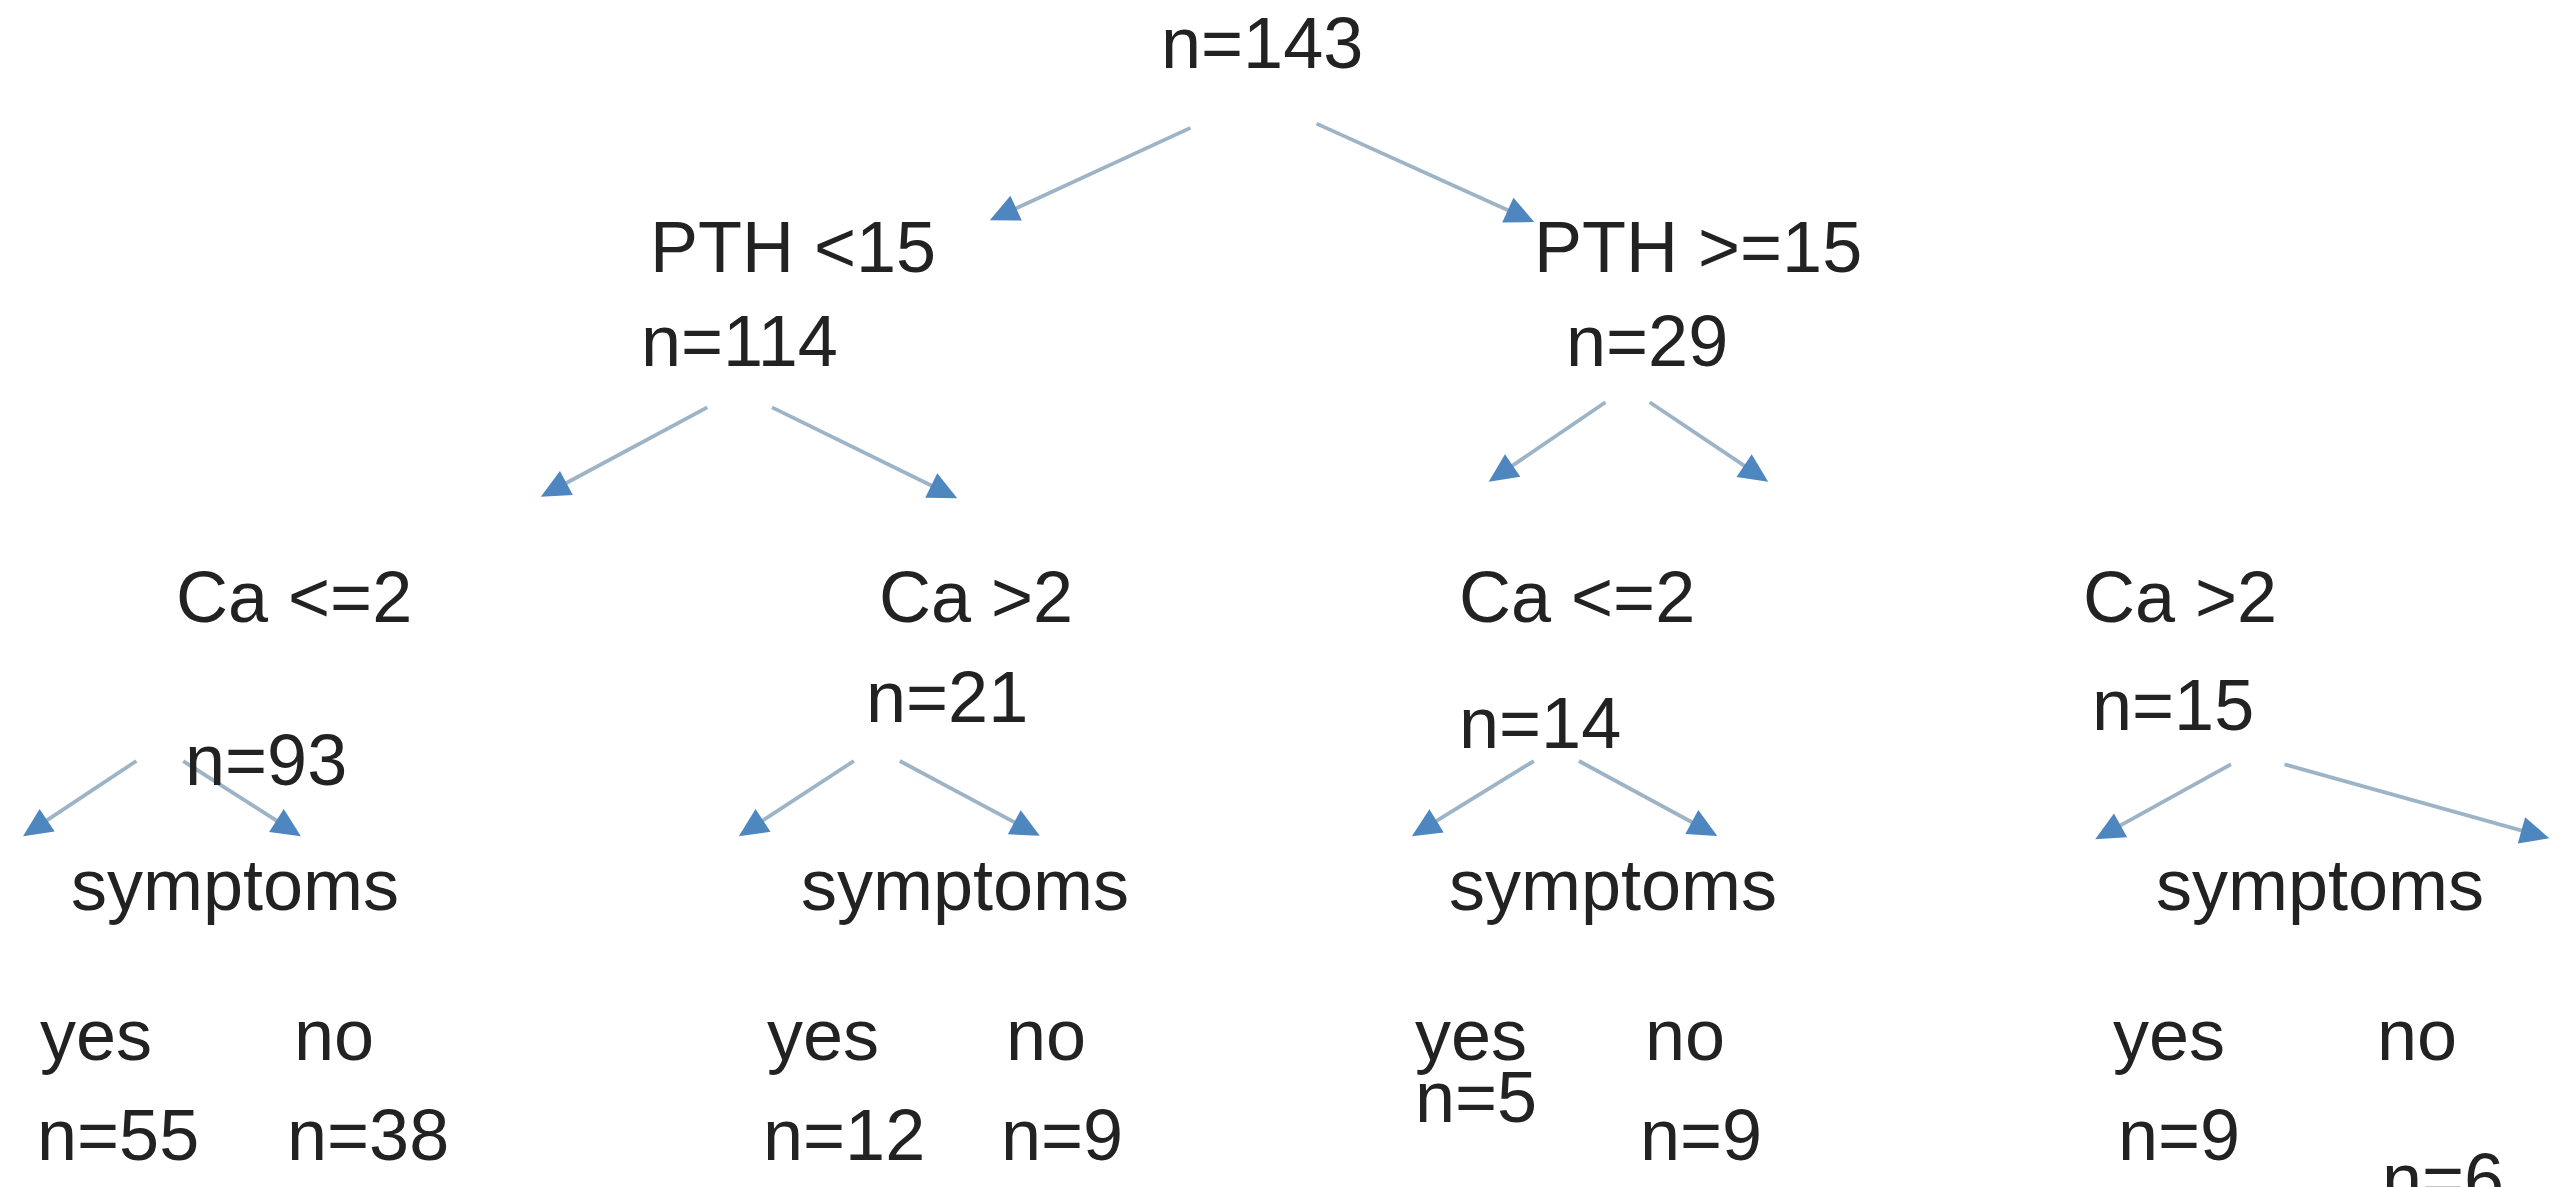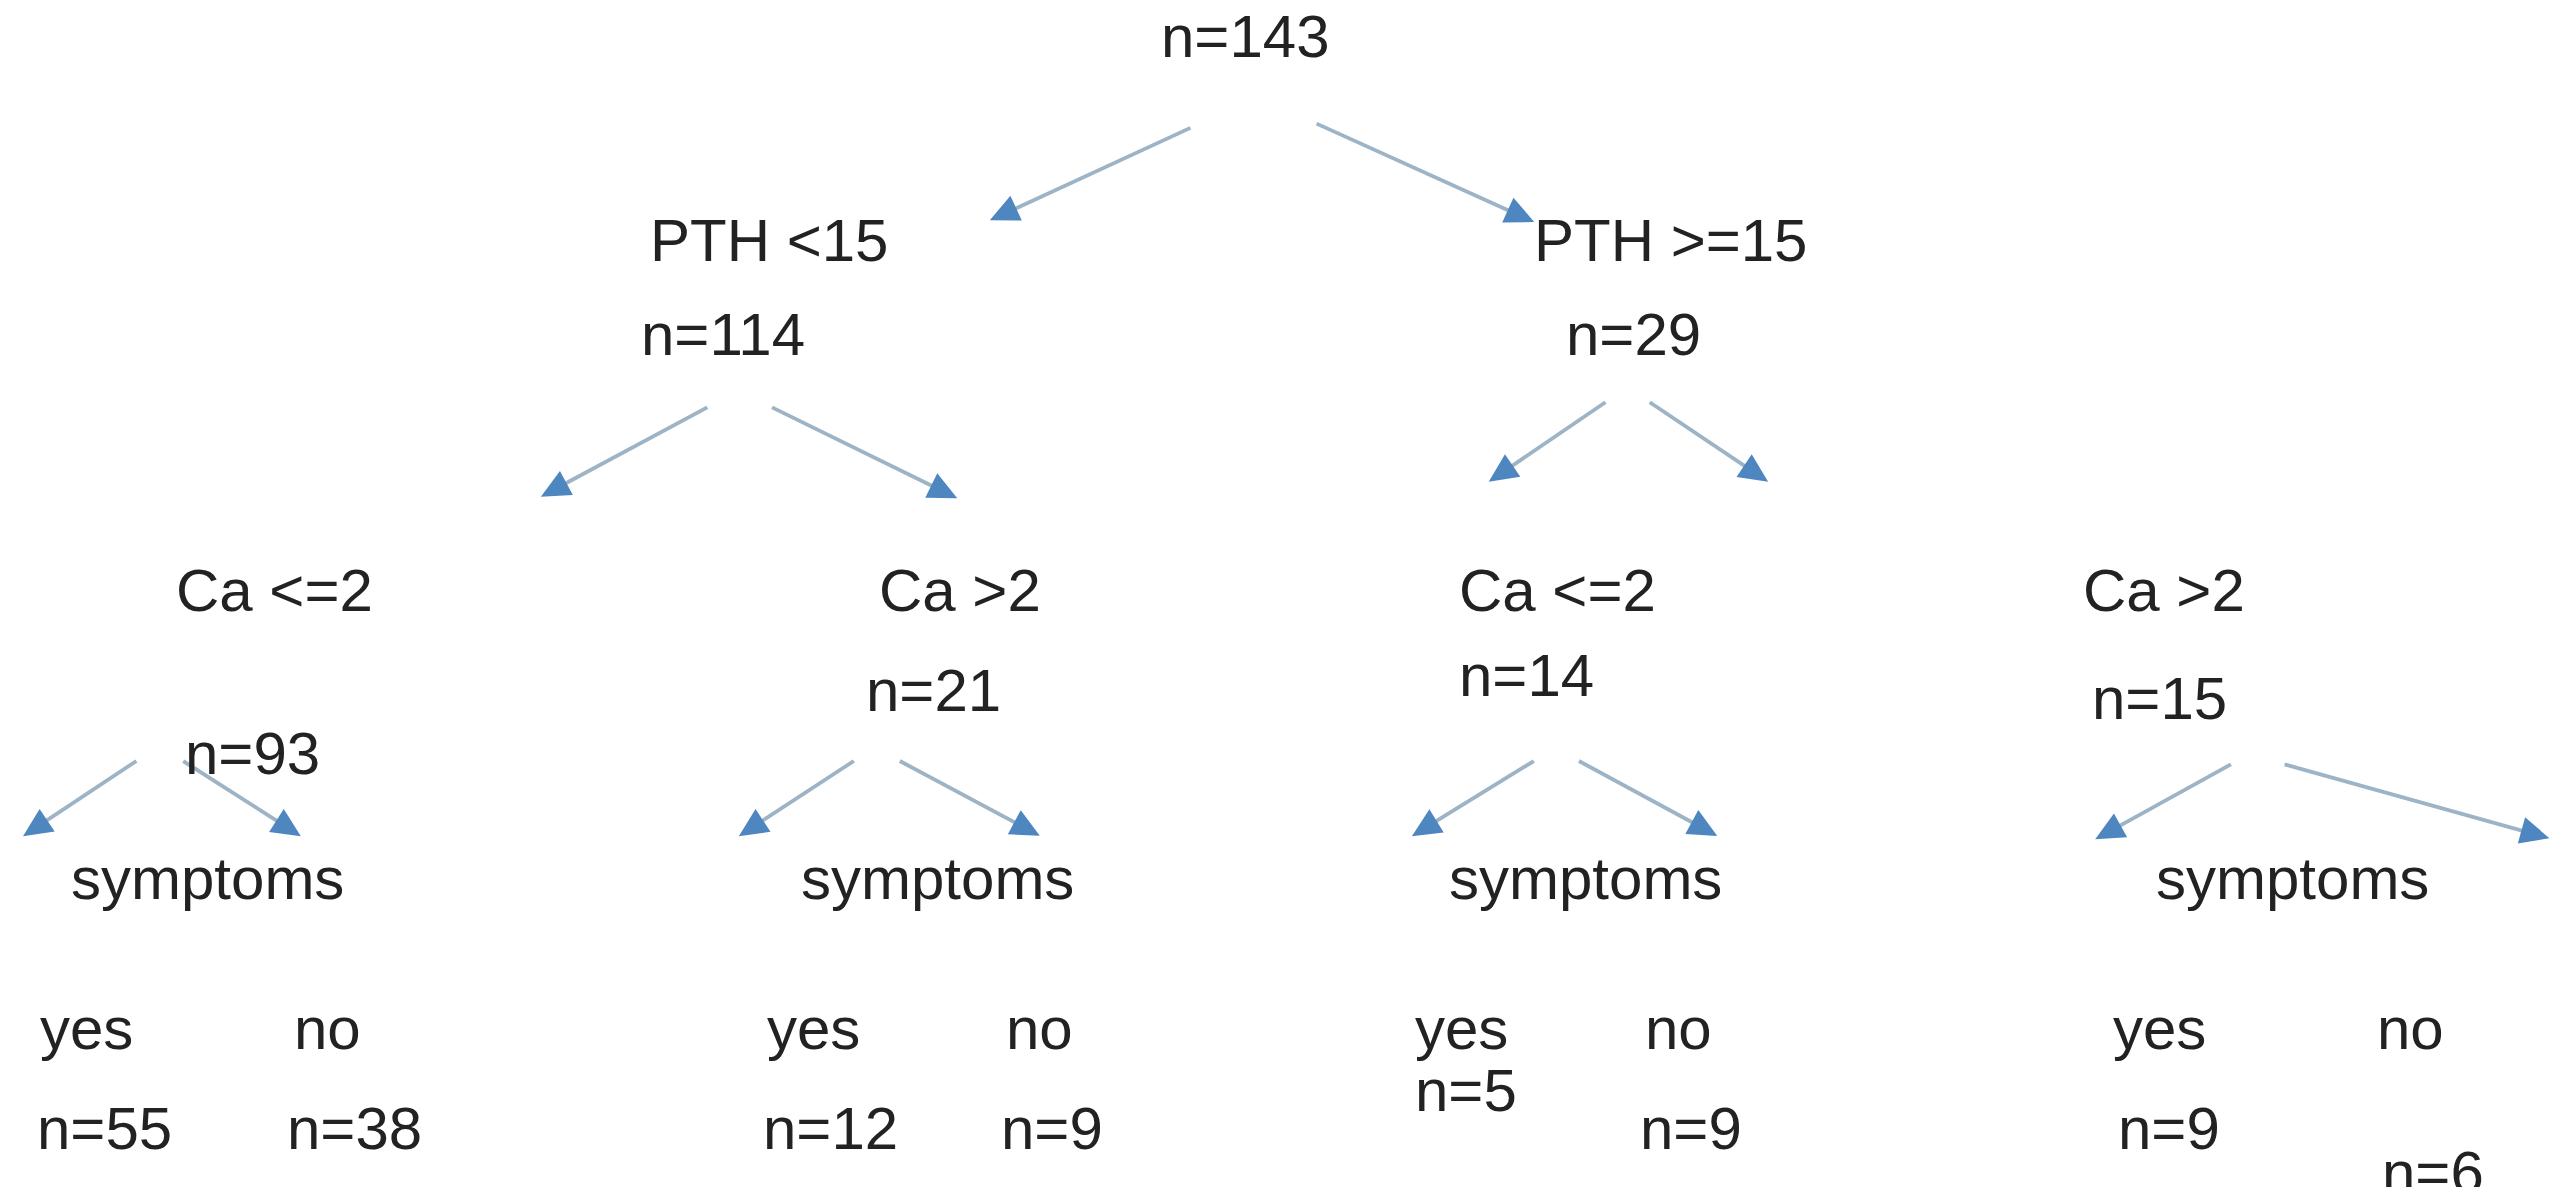--- a/index.html
+++ b/index.html
@@ -6,21 +6,21 @@
   .canvas{
     position:relative;
     width:2576px;height:1188px;
     background:var(--bg,#ffffff);
     font-family:"Liberation Sans", sans-serif;
     color:var(--text,#222222);
     overflow:hidden;
   }
   .t{
     position:absolute;
-    font-size:60px;
+    font-size:72px;
     line-height:1;
     white-space:nowrap;
     letter-spacing:0px;
   }
   #arrow-layer{
     position:absolute;
     left:0;top:0;width:2576px;height:1188px;
   }
   #arrow-layer line{
     stroke:var(--arrow-line,#9db3c6);
@@ -65,21 +65,21 @@
   <div class="t" style="left:1534px; top:211px;">PTH &gt;=15</div>
   <div class="t" style="left:1566px; top:305px;">n=29</div>
 
   <div class="t" style="left:176px; top:561px;">Ca &lt;=2</div>
   <div class="t" style="left:185px; top:692px;margin-top:32px;">n=93</div>
 
   <div class="t" style="left:879px; top:561px;">Ca &gt;2</div>
   <div class="t" style="left:866px; top:661px;">n=21</div>
 
   <div class="t" style="left:1459px; top:561px;">Ca &lt;=2</div>
-  <div class="t" style="left:1459px; top:646px;">n=14</div>
+  <div class="t" style="left:1459px; top:687px;">n=14</div>
 
   <div class="t" style="left:2083px; top:561px;">Ca &gt;2</div>
   <div class="t" style="left:2092px; top:669px;">n=15</div>
 
   <div class="t" style="left:71px; top:849px;">symptoms</div>
   <div class="t" style="left:40px; top:999px;">yes</div>
   <div class="t" style="left:294px; top:999px;">no</div>
   <div class="t" style="left:37px; top:1099px;">n=55</div>
   <div class="t" style="left:287px; top:1099px;text-align:right;">n=38</div>
 

